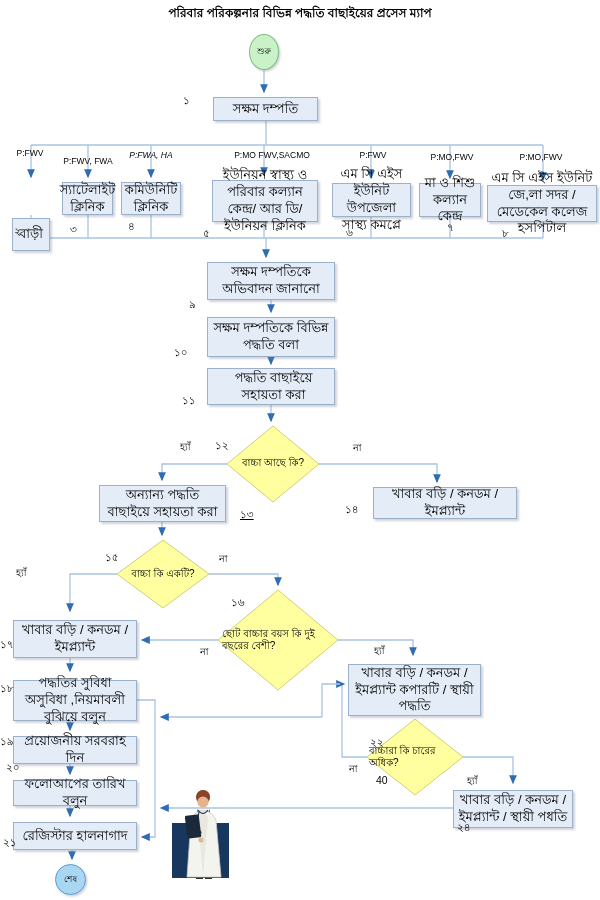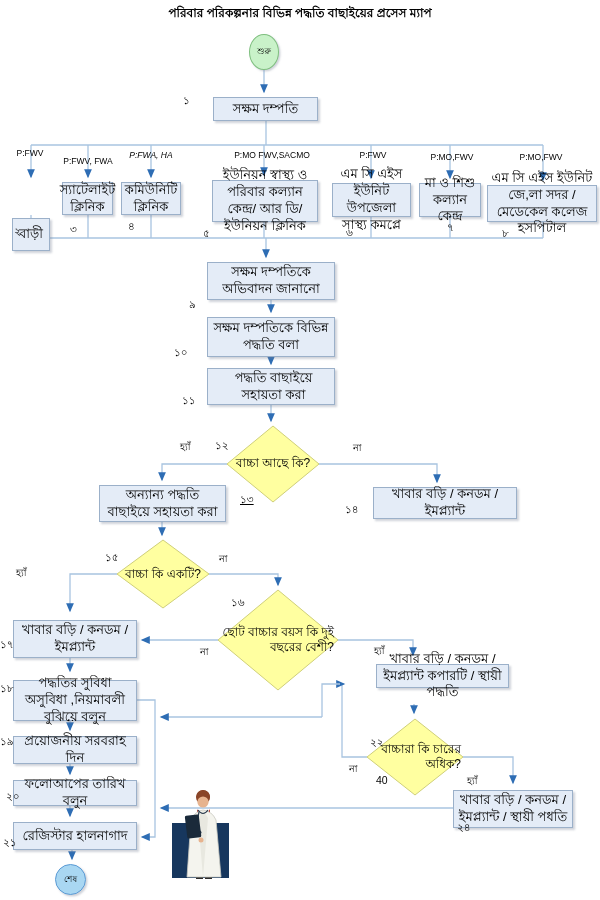--- a/index.html
+++ b/index.html
@@ -20,21 +20,21 @@
     border:1px solid var(--process_border);box-sizing:border-box;
     display:flex;align-items:center;justify-content:center;text-align:center;
     font-size:13px;line-height:1.3;padding:1px 3px;
     box-shadow:1.5px 1.5px 2px rgba(120,130,150,.35);}
   .terminal{position:absolute;border-radius:50%;box-sizing:border-box;
     display:flex;align-items:center;justify-content:center;font-size:8.5px;
     box-shadow:1.5px 1.5px 2px rgba(120,130,150,.35);}
   .start{background:var(--start_fill);border:1px solid var(--start_border);}
   .end{background:var(--end_fill);border:1px solid var(--end_border);}
   .dtext{position:absolute;display:flex;align-items:center;justify-content:center;
-    text-align:right;font-size:12px;line-height:1.25;}
+    text-align:left;font-size:10px;line-height:1.25;}
   .num{position:absolute;font-size:10.5px;}
   .branch{position:absolute;font-size:9.5px;}
   .plabel{position:absolute;font-size:8.5px;text-align:center;}
 </style>
 </head>
 <body>
 
 <div class="canvas">
 
   <svg class="wires" width="600" height="900" viewBox="0 0 600 900">
@@ -134,21 +134,21 @@
   <div class="process" style="left:207px;top:262px;width:128px;height:38px;">সক্ষম দম্পতিকে অভিবাদন জানানো</div>
   <div class="process" style="left:207px;top:317px;width:128px;height:40px;">সক্ষম দম্পতিকে বিভিন্ন পদ্ধতি বলা</div>
   <div class="process" style="left:207px;top:368px;width:128px;height:37px;padding-left:8px;">পদ্ধতি বাছাইয়ে সহায়তা করা</div>
   <div class="process" style="left:99px;top:485px;width:127px;height:37px;">অন্যান্য পদ্ধতি বাছাইয়ে সহায়তা করা</div>
   <div class="process" style="left:373px;top:487px;width:144px;height:32px;">খাবার বড়ি / কনডম / ইমপ্ল্যান্ট</div>
   <div class="process" style="left:13px;top:620px;width:124px;height:38px;">খাবার বড়ি / কনডম / ইমপ্ল্যান্ট</div>
   <div class="process" style="left:13px;top:680px;width:124px;height:41px;">পদ্ধতির সুবিধা অসুবিধা ,নিয়মাবলী বুঝিয়ে বলুন</div>
   <div class="process" style="left:13px;top:736px;width:124px;height:28px;">প্রয়োজনীয় সরবরাহ দিন</div>
   <div class="process" style="left:13px;top:780px;width:124px;height:26px;">ফলোআপের তারিখ বলুন</div>
   <div class="process" style="left:13px;top:822px;width:124px;height:28px;">রেজিস্টার হালনাগাদ</div>
-  <div class="process" style="left:348px;top:664px;width:133px;height:24px;margin-left:28px;">খাবার বড়ি / কনডম / ইমপ্ল্যান্ট কপারটি / স্থায়ী পদ্ধতি</div>
+  <div class="process" style="left:348px;top:664px;width:133px;height:52px;">খাবার বড়ি / কনডম / ইমপ্ল্যান্ট কপারটি / স্থায়ী পদ্ধতি</div>
   <div class="process" style="left:453px;top:790px;width:120px;height:38px;">খাবার বড়ি / কনডম / ইমপ্ল্যান্ট / স্থায়ী পধতি</div>
 
   <div class="dtext" style="left:228px;top:450px;width:90px;height:26px;">বাচ্চা আছে কি?</div>
   <div class="dtext" style="left:120px;top:562px;width:86px;height:24px;">বাচ্চা কি একটি?</div>
   <div class="dtext" style="left:222px;top:622px;width:112px;height:36px;">ছোট বাচ্চার বয়স কি  দুই বছরের বেশী?</div>
   <div class="dtext" style="left:369px;top:740px;width:92px;height:34px;">বাচ্চারা কি চারের অধিক?</div>
 
   <div class="plabel" style="left:-10px;top:148px;width:80px;">P:FWV</div>
   <div class="plabel" style="left:48px;top:156px;width:80px;">P:FWV, FWA</div>
   <div class="plabel" style="left:111px;top:150px;width:80px;font-style:italic;">P:FWA, HA</div>
@@ -162,28 +162,28 @@
   <div class="num" style="left:70px;top:222px;">৩</div>
   <div class="num" style="left:128px;top:219px;">৪</div>
   <div class="num" style="left:203px;top:226px;">৫</div>
   <div class="num" style="left:346px;top:225px;">৬</div>
   <div class="num" style="left:447px;top:220px;">৭</div>
   <div class="num" style="left:502px;top:226px;">৮</div>
   <div class="num" style="left:189px;top:297px;">৯</div>
   <div class="num" style="left:174px;top:345px;">১০</div>
   <div class="num" style="left:182px;top:393px;">১১</div>
   <div class="num" style="left:215px;top:438px;">১২</div>
-  <div class="num" style="left:240px;top:492px;text-decoration:underline;">১৩</div>
+  <div class="num" style="left:240px;top:507px;text-decoration:underline;">১৩</div>
   <div class="num" style="left:345px;top:502px;">১৪</div>
   <div class="num" style="left:105px;top:550px;">১৫</div>
   <div class="num" style="left:231px;top:595px;">১৬</div>
   <div class="num" style="left:0px;top:637px;">১৭</div>
   <div class="num" style="left:0px;top:681px;">১৮</div>
   <div class="num" style="left:0px;top:734px;">১৯</div>
-  <div class="num" style="left:6px;top:789px;">২০</div>
+  <div class="num" style="left:6px;top:760px;">২০</div>
   <div class="num" style="left:3px;top:835px;">২১</div>
   <div class="num" style="left:370px;top:735px;">২২</div>
   <div class="num" style="left:376px;top:774px;">40</div>
   <div class="num" style="left:457px;top:820px;">২৪</div>
 
   <div class="branch" style="left:180px;top:440px;">হ্যাঁ</div>
   <div class="branch" style="left:353px;top:441px;">না</div>
   <div class="branch" style="left:16px;top:566px;">হ্যাঁ</div>
   <div class="branch" style="left:219px;top:552px;">না</div>
   <div class="branch" style="left:200px;top:645px;">না</div>

